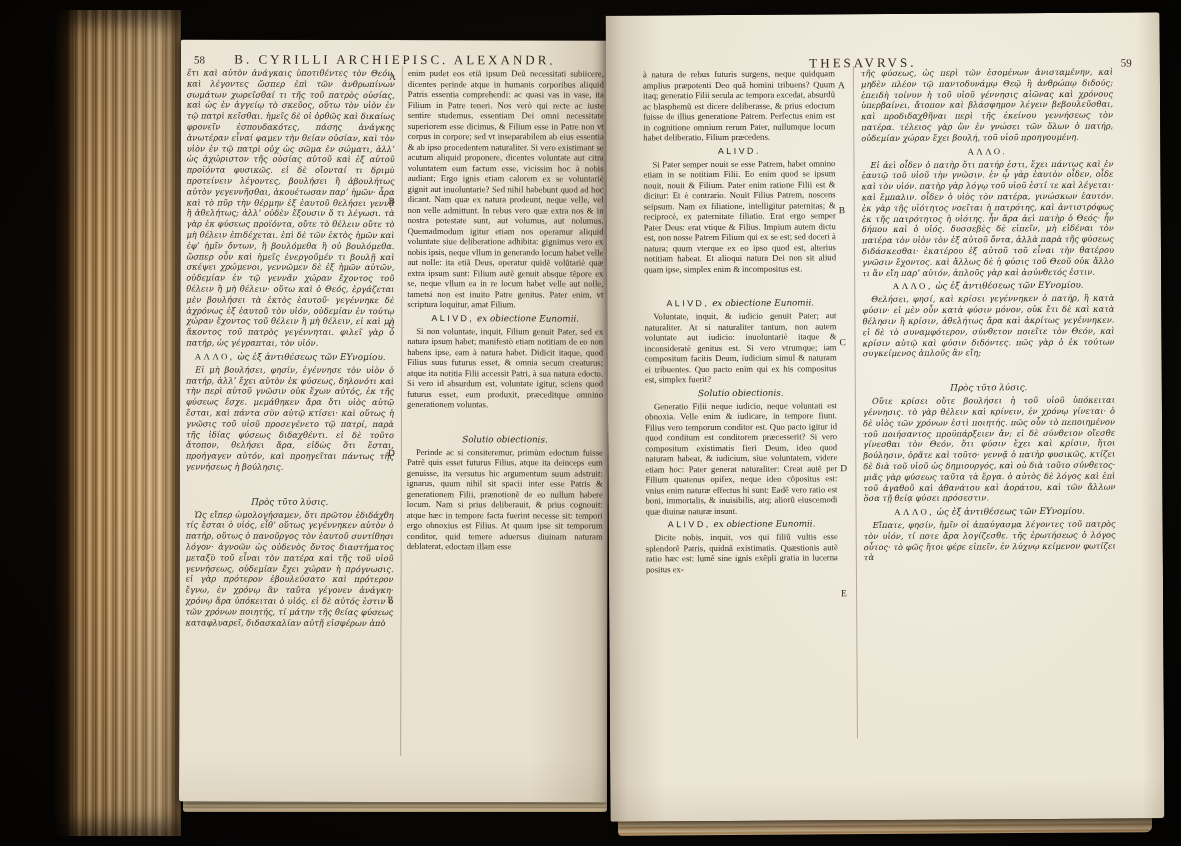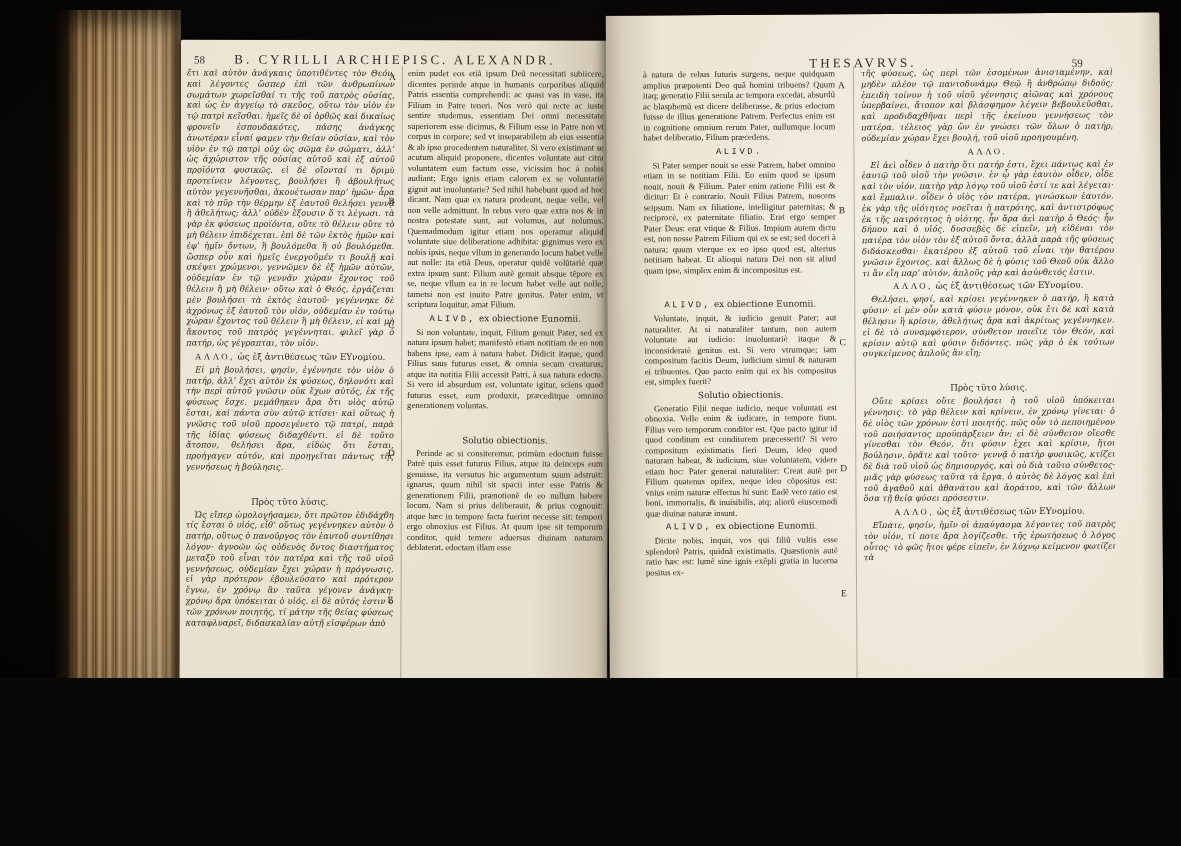--- a/index.html
+++ b/index.html
@@ -1,16 +1,16 @@
 <!DOCTYPE html>
 <html style="--background: #0a0806; --page-left: #e8e1d0; --page-right: #ece6d6; --ink: #2e2719; --fore-edge-tan: #c29a62; --fore-edge-dark: #2c1d0e;"><head>
 <meta charset="utf-8">
 <style>
   html,body{margin:0;padding:0;background:#0a0806;}
-  .stage{position:relative;width:1181px;height:678px;overflow:hidden;
+  .stage{position:relative;width:1181px;height:846px;overflow:hidden;
          background:radial-gradient(ellipse at 52% 45%, #16120c 0%, #0a0806 60%, #050403 100%);
          font-family:"Liberation Serif","DejaVu Serif",serif;color:#2b241d;}
   .stage::after{content:"";position:absolute;inset:0;pointer-events:none;
          background:radial-gradient(ellipse at 52% 48%, rgba(0,0,0,0) 55%, rgba(0,0,0,0.28) 100%);}
 
   
   .fore-edge{position:absolute;left:55px;top:10px;width:126px;height:826px;
       background:
         linear-gradient(90deg, #171009 0%, #2c1d0e 10%, rgba(0,0,0,0) 16%),
         linear-gradient(90deg, rgba(40,25,10,.55) 0%, rgba(40,25,10,0) 30%, rgba(255,240,210,.25) 85%, rgba(120,85,45,.45) 100%),
@@ -43,33 +43,33 @@
         linear-gradient(90deg, rgba(0,0,0,0) 96%, rgba(120,95,60,.22) 100%),
         linear-gradient(0deg, rgba(120,95,60,.12) 0%, rgba(0,0,0,0) 5%);
       box-shadow:0 4px 12px rgba(0,0,0,.65);}
 
   
   .running{position:absolute;font-size:13px;letter-spacing:3px;white-space:nowrap;color:#332a20;}
   .running-left{left:0;top:12px;width:428px;text-align:center;}
   .running-right{left:37px;top:41px;width:440px;text-align:center;}
   .folio{position:absolute;font-size:11px;color:#332a20;}
   .folio-left{left:13px;top:14px;}
-  .folio-right{left:466px;top:44px;}
+  .folio-right{left:515px;top:44px;}
 
   
   .col{position:absolute;overflow:hidden;text-align:justify;}
   .col .para{margin:0 0 1px 0;text-indent:9px;color:#2e2godine;color:#2e2719;}
   .col .para.noind{text-indent:0;}
   .latincol .para{font-size:8.7px;line-height:10.5px;font-family:"Liberation Serif","DejaVu Serif",serif;}
   .greekcol .para{font-size:8.3px;line-height:10.8px;font-style:italic;font-family:"DejaVu Serif",serif;}
   .col .head{text-align:center;margin:3px 0 2px 0;font-size:8.8px;line-height:11px;}
   .col .head.gap{margin-top:24px;}
-  .col .head .lead{letter-spacing:2.5px;font-style:normal;font-family:Liberation Mono, monospace;}
+  .col .head .lead{letter-spacing:2.5px;font-style:normal;font-family:Liberation Sans, sans-serif;}
   .greekcol .head .lead{font-family:Liberation Serif, serif;}
-  .col .head .rest{font-family:"DejaVu Serif",serif;}
+  .col .head .rest{font-style:italic;font-family:"DejaVu Serif",serif;}
 
   .colrule{position:absolute;width:1px;background:rgba(110,95,70,.45);}
 
   .mletter{position:absolute;font-size:9.5px;color:#30281c;font-family:"Liberation Serif",serif;}
   
   .Lp .m0{left:208px;top:32px;}  .Lp .m1{left:208px;top:156px;}
   .Lp .m2{left:208px;top:280px;} .Lp .m3{left:208px;top:408px;}
   .Lp .m4{left:208px;top:555px;}
   
   .Rp .m0{left:232px;top:66px;}  .Rp .m1{left:232px;top:191px;}

